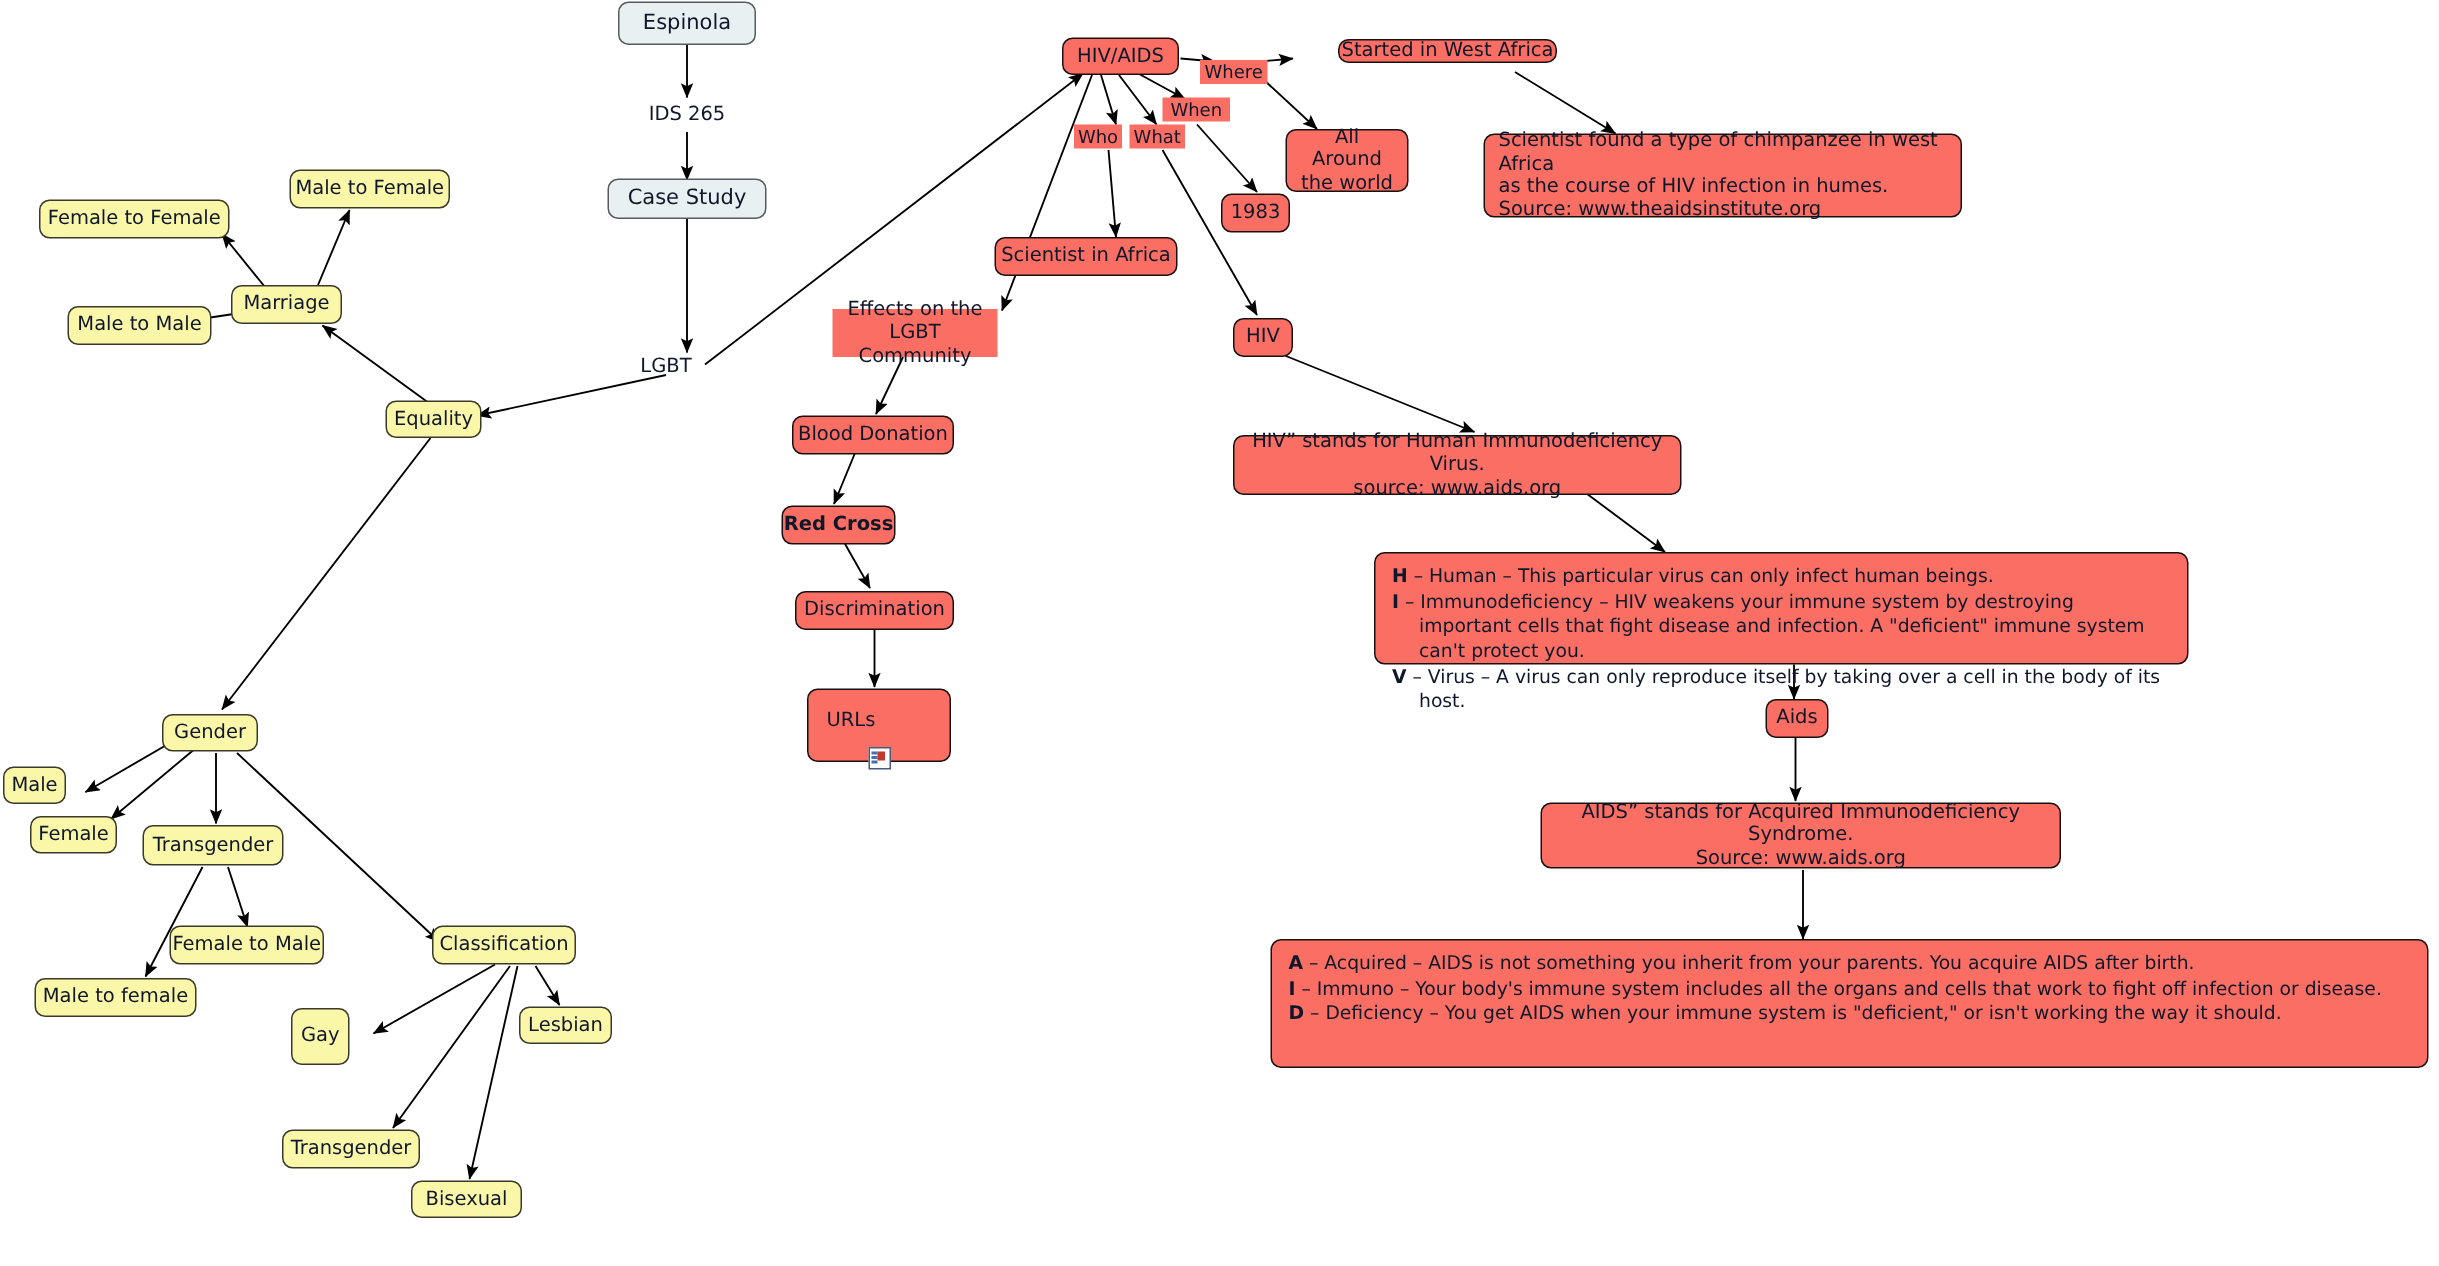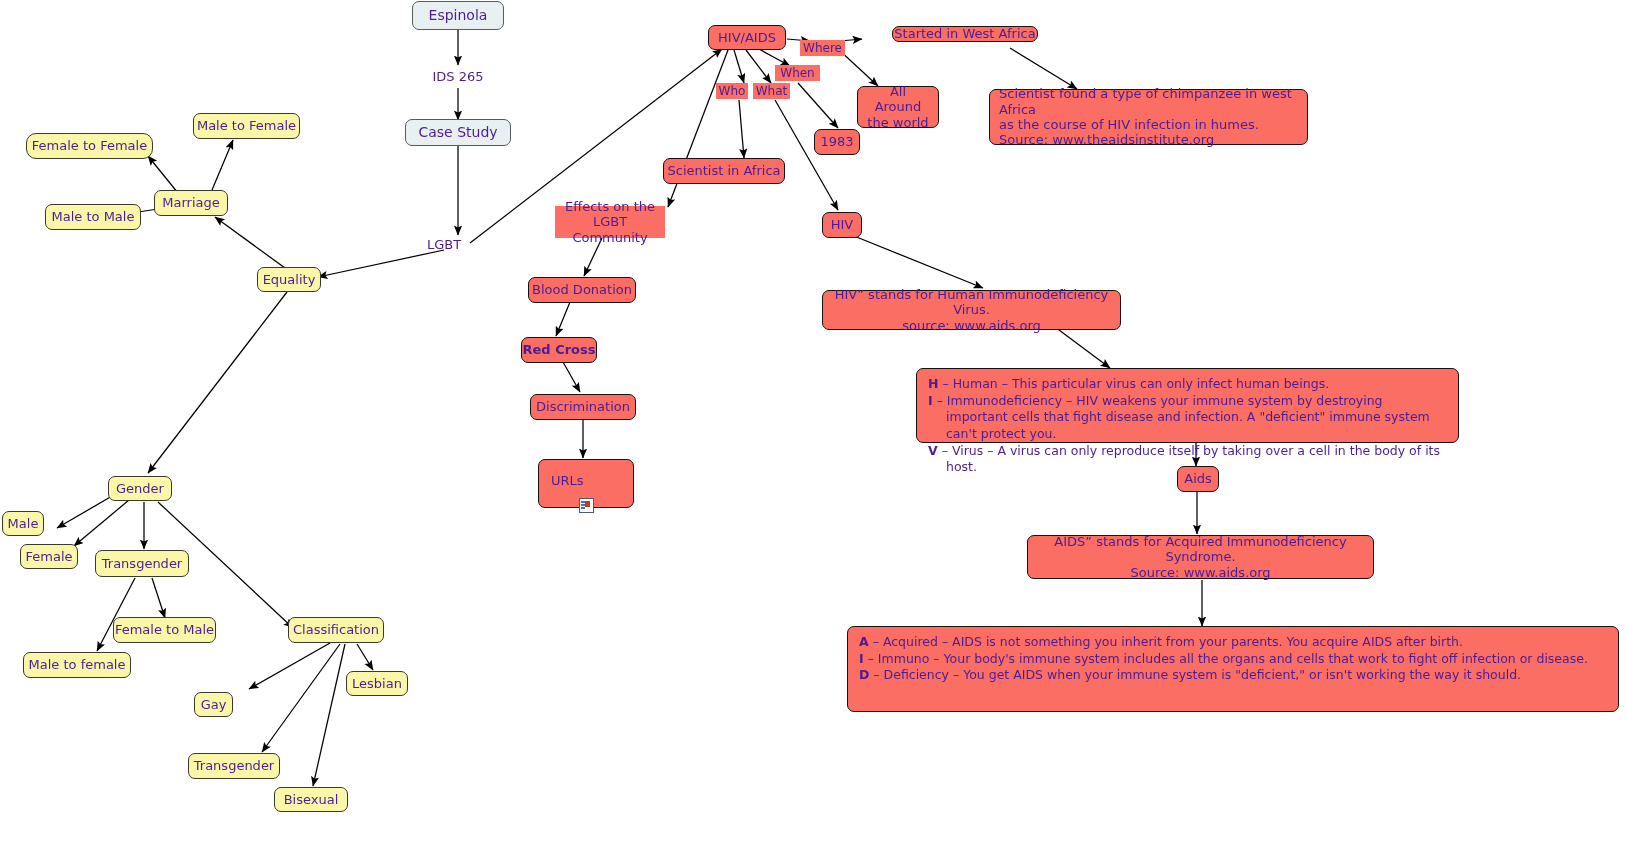--- a/index.html
+++ b/index.html
@@ -25,21 +25,21 @@
   }
   .node {
     position: absolute;
     box-sizing: border-box;
     border: 1px solid #000000;
     border-radius: 7px;
     display: flex;
     align-items: center;
     justify-content: center;
     text-align: center;
-    color: #4c1d95;
+    color: #0f172a;
     line-height: 1.18;
     white-space: pre;
     padding: 2px 7px;
   }
   .node.blue {
     background: #e8f0f2;
     border-color: #555b5e;
   }
   .node.yellow {
     background: #fbf7a8;
@@ -199,41 +199,41 @@
   <div class="node plain fs13" style="left:418px; top:68px; width:80px; height:18px;">IDS 265</div>
 
   <div class="node blue fs14" style="left:405px; top:119px; width:106px; height:27px;">Case Study</div>
 
   <div class="node plain fs13" style="left:420px; top:236px; width:48px; height:18px;">LGBT</div>
 
   <div class="node yellow fs13" style="left:257px; top:267px; width:64px; height:25px;">Equality</div>
 
   <div class="node yellow fs13" style="left:154px; top:190px; width:74px; height:26px;">Marriage</div>
 
-  <div class="node yellow fs13" style="left:26px; top:133px; width:127px; height:26px;border-radius:10px;">Female to Female</div>
+  <div class="node yellow fs13" style="left:26px; top:133px; width:127px; height:26px;">Female to Female</div>
 
   <div class="node yellow fs13" style="left:193px; top:113px; width:107px; height:26px;">Male to Female</div>
 
   <div class="node yellow fs13" style="left:17px; top:204px; width:96px; height:26px;margin-left:28px;">Male to Male</div>
 
   <div class="node yellow fs13" style="left:108px; top:476px; width:64px; height:25px;">Gender</div>
 
   <div class="node yellow fs13" style="left:2px; top:511px; width:42px; height:25px;">Male</div>
 
   <div class="node yellow fs13" style="left:20px; top:544px; width:58px; height:25px;">Female</div>
 
   <div class="node yellow fs13" style="left:95px; top:550px; width:94px; height:27px;">Transgender</div>
 
   <div class="node yellow fs13" style="left:23px; top:652px; width:108px; height:26px;">Male to female</div>
 
   <div class="node yellow fs13" style="left:113px; top:617px; width:103px; height:26px;">Female to Male</div>
 
   <div class="node yellow fs13" style="left:288px; top:617px; width:96px; height:26px;">Classification</div>
 
-  <div class="node yellow fs13" style="left:194px; top:692px; width:39px; height:25px;">Gay</div>
+  <div class="node yellow fs13" style="left:194px; top:672px; width:39px; height:38px;">Gay</div>
 
   <div class="node yellow fs13" style="left:188px; top:753px; width:92px; height:26px;">Transgender</div>
 
   <div class="node yellow fs13" style="left:274px; top:787px; width:74px; height:25px;">Bisexual</div>
 
   <div class="node yellow fs13" style="left:346px; top:671px; width:62px; height:25px;">Lesbian</div>
 
   <div class="node label-red multiline fs13" style="left:555px; top:206px; width:110px; height:32px;">Effects on the
 LGBT Community</div>
 

